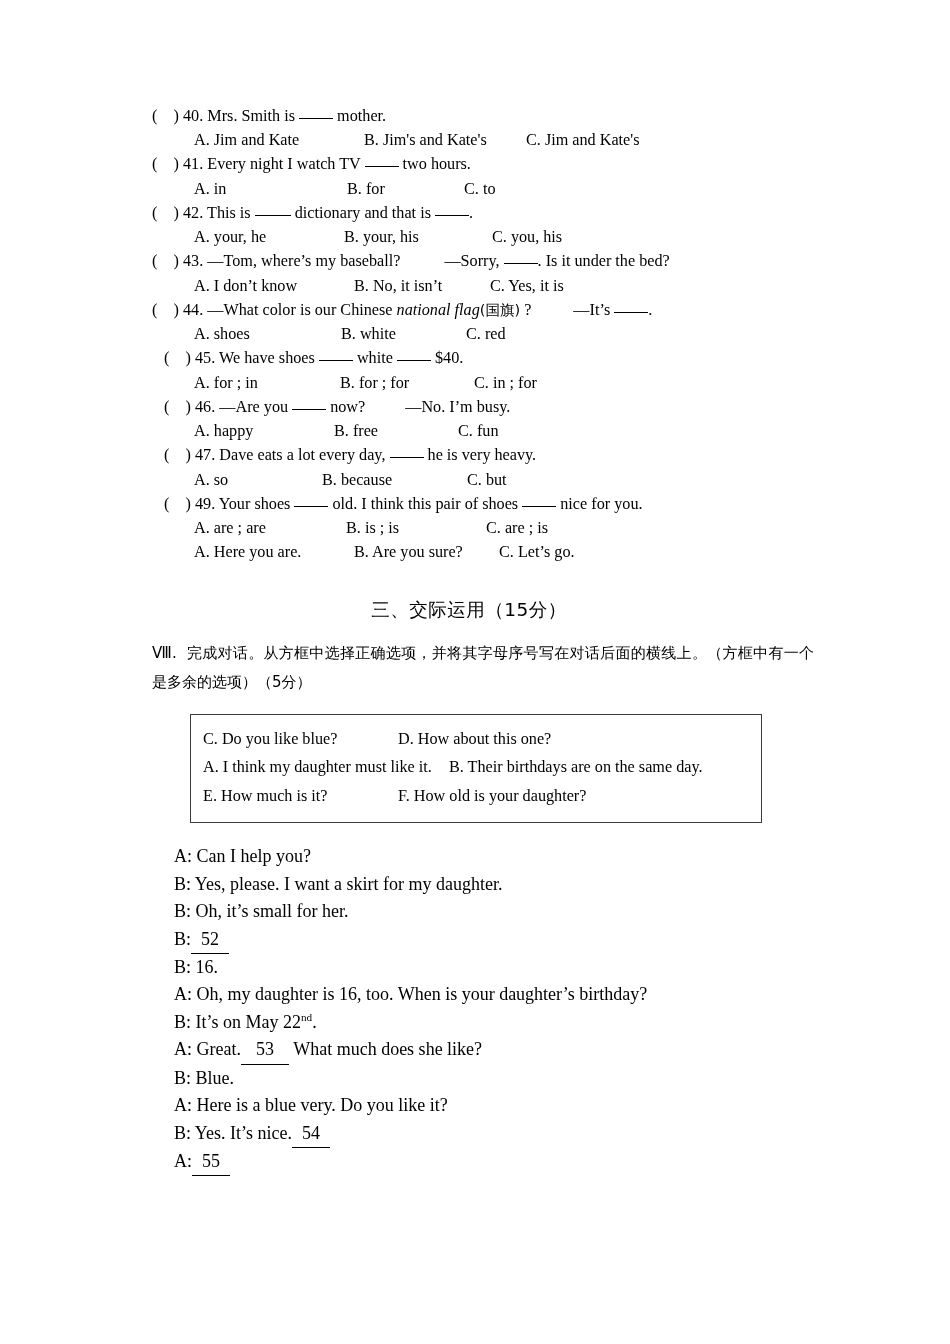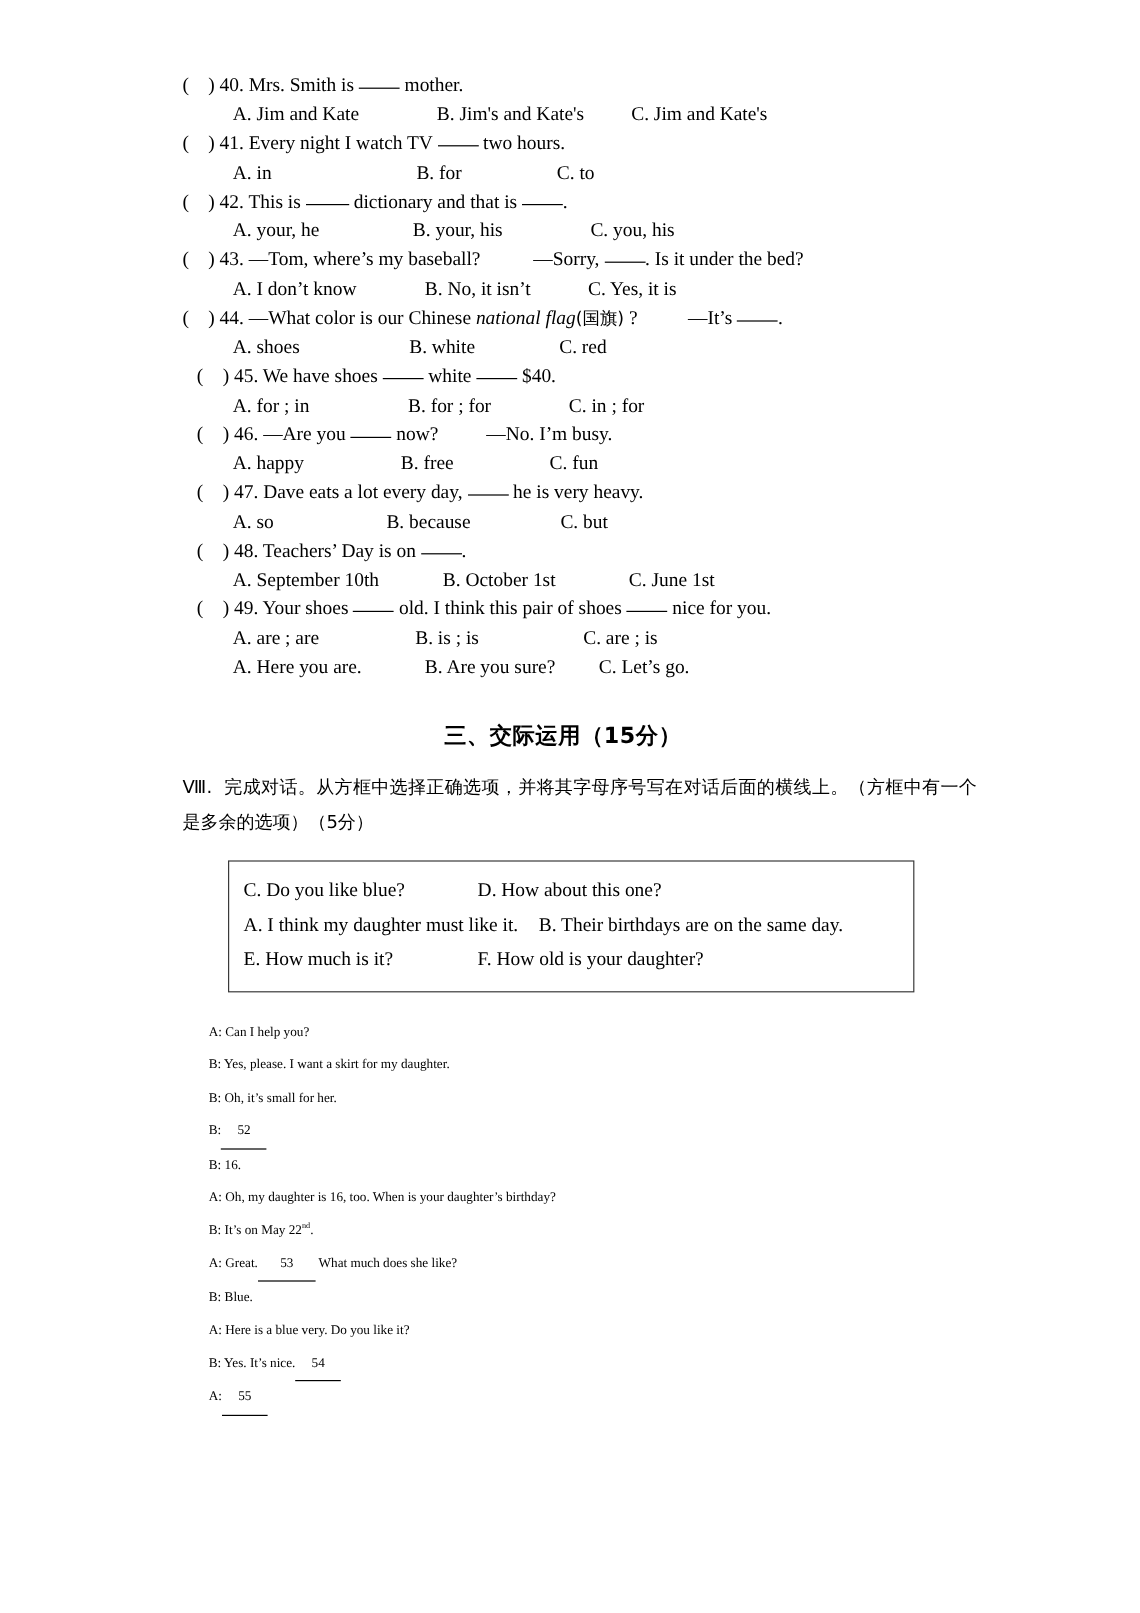--- a/index.html
+++ b/index.html
@@ -14,21 +14,21 @@
     font-family: "Liberation Serif", "DejaVu Serif", serif;
     color: #000000;
     -webkit-font-smoothing: antialiased;
   }
   .page {
     position: absolute;
     left: 0; top: 0;
     width: 950px;
     height: 1344px;
     box-sizing: border-box;
-    padding: 63px 140px 0 152px;
+    padding: 108px 140px 0 152px;
   }
 
   
   .mc-list {
     font-size: 16.2px;
     line-height: 1;
   }
   .mc-item {
     margin-bottom: 0px;
   }
@@ -67,21 +67,21 @@
   }
   .cn {
     font-family: "DejaVu Sans", "Liberation Sans", sans-serif;
     font-size: 14.5px;
   }
 
   
   .sec-head {
     text-align: center;
     font-family: "DejaVu Sans", "Liberation Sans", sans-serif;
-    font-weight: bold;
+    font-weight: normal;
     font-size: 18.5px;
     letter-spacing: 0.5px;
     margin-top: 28px;
     margin-bottom: 0px;
     margin-right: 24px;
   }
 
   
   .instr {
     font-family: "DejaVu Sans", "Liberation Sans", sans-serif;
@@ -112,21 +112,21 @@
     width: 572px;
   }
   .opt-box .row { white-space: nowrap; }
   .ob-a { display: inline-block; }
   .ob-b { display: inline-block; }
 
   
   .dialog {
     margin-top: 20px;
     padding-left: 22px;
-    font-size: 11px;
+    font-size: 18px;
     line-height: 27.4px;
   }
   .dl { white-space: nowrap; }
   .fill {
     display: inline-block;
     border-bottom: 1.2px solid #000;
     text-align: center;
     vertical-align: baseline;
   }
   .f-51 { width: 38px; }
@@ -216,29 +216,20 @@
     <div class="mc-item">
       <div class="q-line indent-b">
         <span class="paren">(　) </span><span>47.</span>
         <span>Dave eats a lot every day, </span><span class="blank b-sm"></span><span> he is very heavy.</span>
       </div>
       <div class="opt-line">
         <span class="opt" style="width:128px">A. so</span><span class="opt" style="width:145px">B. because</span><span class="opt">C. but</span>
       </div>
     </div>
 
-    <div class="mc-item">
-      <div class="q-line indent-b">
-        <span class="paren">(　) </span><span>48.</span>
-        <span>Teachers’ Day is on </span><span class="blank b-sm"></span><span>.</span>
-      </div>
-      <div class="opt-line">
-        <span class="opt" style="width:175px">A. September 10th</span><span class="opt" style="width:155px">B. October 1st</span><span class="opt">C. June 1st</span>
-      </div>
-    </div>
 
     <div class="mc-item">
       <div class="q-line indent-b">
         <span class="paren">(　) </span><span>49.</span>
         <span>Your shoes </span><span class="blank b-sm"></span><span> old. I think this pair of shoes </span><span class="blank b-sm"></span><span> nice for you.</span>
       </div>
       <div class="opt-line">
         <span class="opt" style="width:152px">A. are ; are</span><span class="opt" style="width:140px">B. is ; is</span><span class="opt">C. are ; is</span>
       </div>
     </div>

